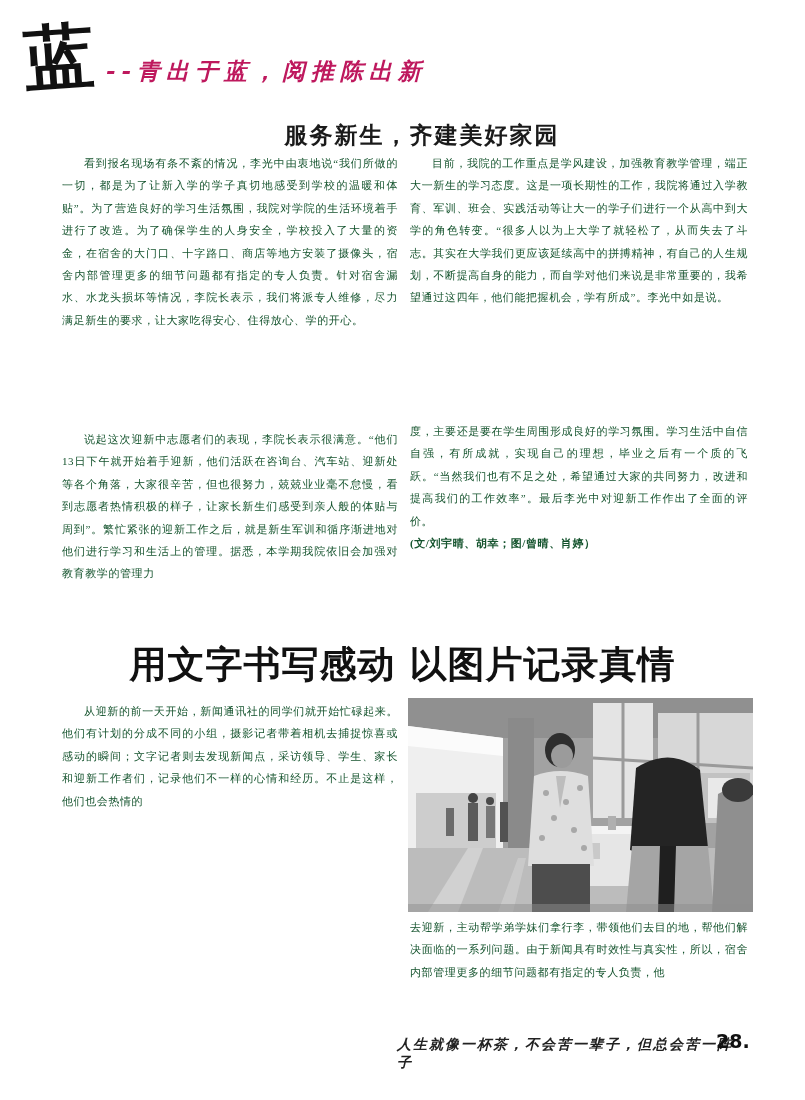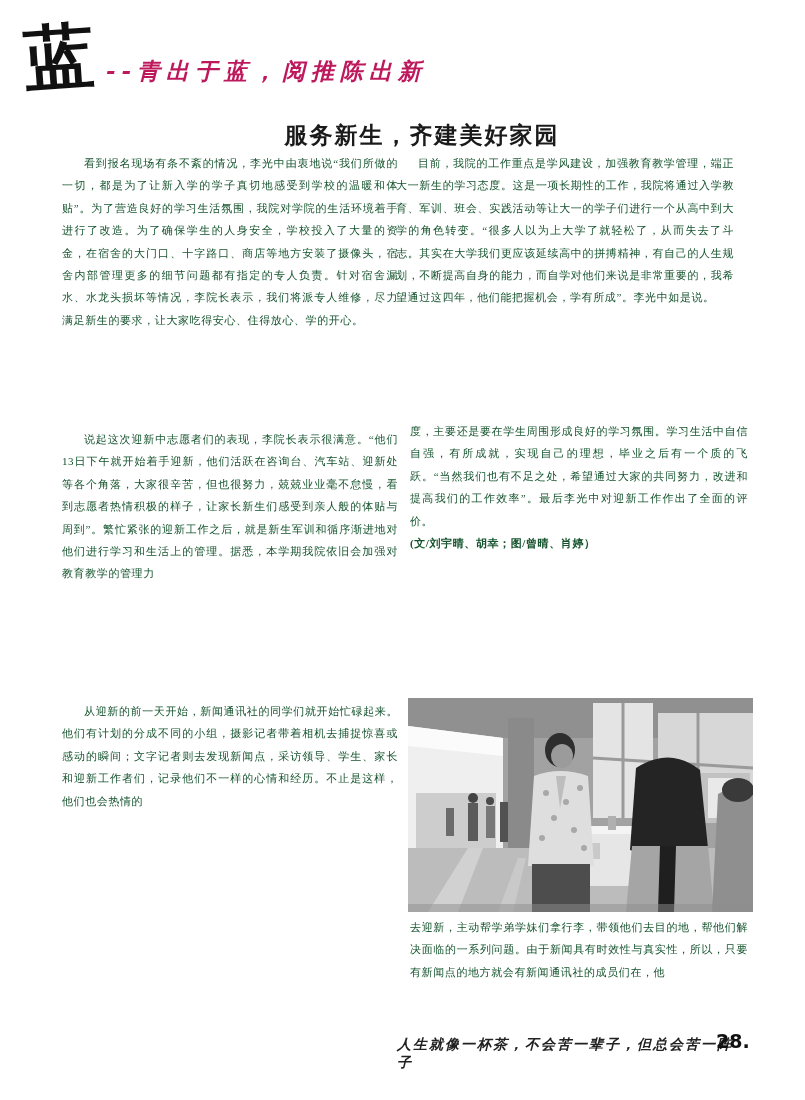--- a/index.html
+++ b/index.html
@@ -47,21 +47,21 @@
   .col{
     position:absolute;
     font-size:11px;line-height:22.4px;
     letter-spacing:0.6px;
     text-align:justify;
     color:#14532d;
   }
   .col p{margin:0;}
   .col p.indent{text-indent:2em;}
   .a1-left {left:62px; top:152px; width:336px;}
-  .a1-right{left:396px;top:152px; width:338px;font-family:Liberation Serif, serif;}
+  .a1-right{left:410px;top:152px; width:338px;font-family:Liberation Serif, serif;}
   .a2-left {left:62px; top:428px; width:336px;}
   .a2-right{left:410px;top:420px; width:338px;}
   .byline{text-align:left;padding-right:6px;font-weight:bold;}
   .a3-left {left:62px; top:700px; width:336px;}
   .a3-caption{left:410px;top:916px;width:338px;}
   
   .photo{
     position:absolute;left:408px;top:698px;width:345px;height:214px;
     background:#b9b9b9;overflow:hidden;
   }
@@ -97,20 +97,21 @@
   </div>
 
   <div class="col a2-left">
     <p class="indent">说起这次迎新中志愿者们的表现，李院长表示很满意。“他们13日下午就开始着手迎新，他们活跃在咨询台、汽车站、迎新处等各个角落，大家很辛苦，但也很努力，兢兢业业毫不怠慢，看到志愿者热情积极的样子，让家长新生们感受到亲人般的体贴与周到”。繁忙紧张的迎新工作之后，就是新生军训和循序渐进地对他们进行学习和生活上的管理。据悉，本学期我院依旧会加强对教育教学的管理力</p>
   </div>
   <div class="col a2-right">
     <p>度，主要还是要在学生周围形成良好的学习氛围。学习生活中自信自强，有所成就，实现自己的理想，毕业之后有一个质的飞跃。“当然我们也有不足之处，希望通过大家的共同努力，改进和提高我们的工作效率”。最后李光中对迎新工作作出了全面的评价。</p>
     <p class="byline">(文/刘宇晴、胡幸；图/曾晴、肖婷）</p>
   </div>
 
+  <h1 class="main-title">用文字书写感动 以图片记录真情</h1>
   <div class="col a3-left">
     <p class="indent">从迎新的前一天开始，新闻通讯社的同学们就开始忙碌起来。他们有计划的分成不同的小组，摄影记者带着相机去捕捉惊喜或感动的瞬间；文字记者则去发现新闻点，采访领导、学生、家长和迎新工作者们，记录他们不一样的心情和经历。不止是这样，他们也会热情的</p>
   </div>
 
   <div class="photo">
     <svg width="345" height="214" viewBox="0 0 345 214" xmlns="http://www.w3.org/2000/svg">
 
       <rect x="0" y="0" width="345" height="160" fill="#a2a2a2"></rect>
       <rect x="0" y="0" width="345" height="40" fill="#909090"></rect>
 
@@ -164,19 +165,19 @@
       <path d="M252 148 L268 148 L266 214 L250 214 Z" fill="#1f1f1f"></path>
 
       <path d="M310 96 Q330 84 345 96 L345 214 L304 214 Z" fill="#8f8f8f"></path>
       <ellipse cx="330" cy="92" rx="16" ry="12" fill="#3a3a3a"></ellipse>
 
       <rect x="0" y="206" width="345" height="8" fill="#8e8e8e" opacity="0.5"></rect>
     </svg>
   </div>
 
   <div class="col a3-caption">
-    <p>去迎新，主动帮学弟学妹们拿行李，带领他们去目的地，帮他们解决面临的一系列问题。由于新闻具有时效性与真实性，所以，只要有新闻点的地方就会有新闻通讯社的成员们在，他</p>
+    <p>去迎新，主动帮学弟学妹们拿行李，带领他们去目的地，帮他们解决面临的一系列问题。由于新闻具有时效性与真实性，所以，宿舍内部管理更多的细节问题都有指定的专人负责，他</p>
   </div>
 
   <div class="footer-motto">人生就像一杯茶，不会苦一辈子，但总会苦一阵子</div>
   <div class="page-number">28.</div>
 
 </div>
 
 </body></html>

